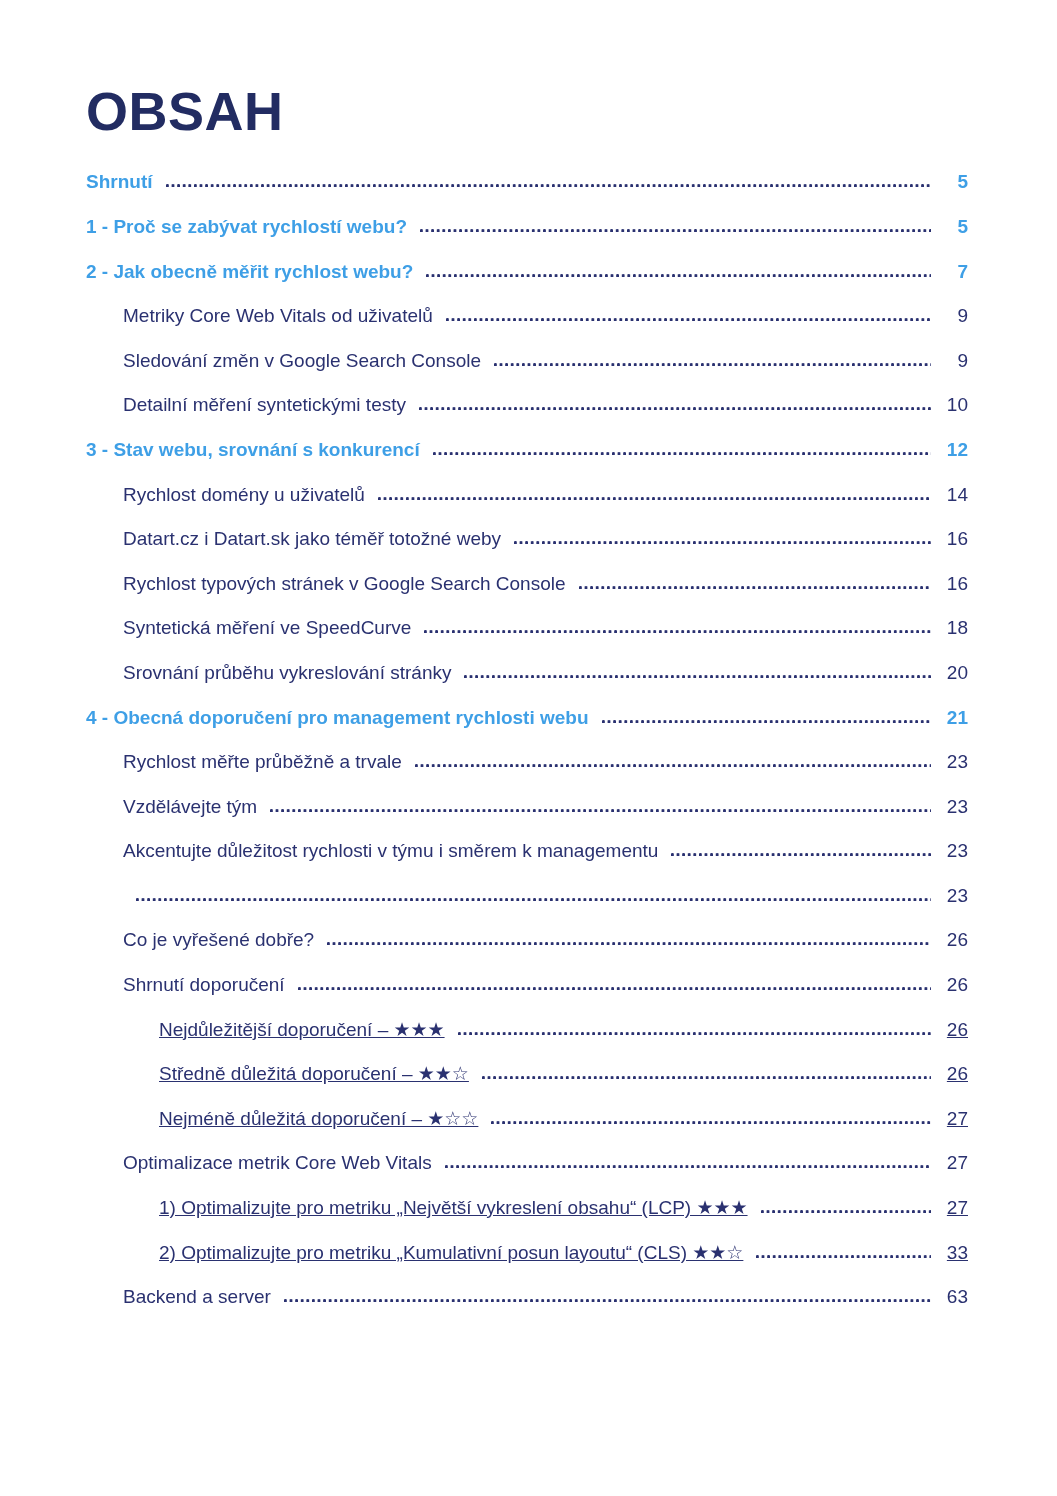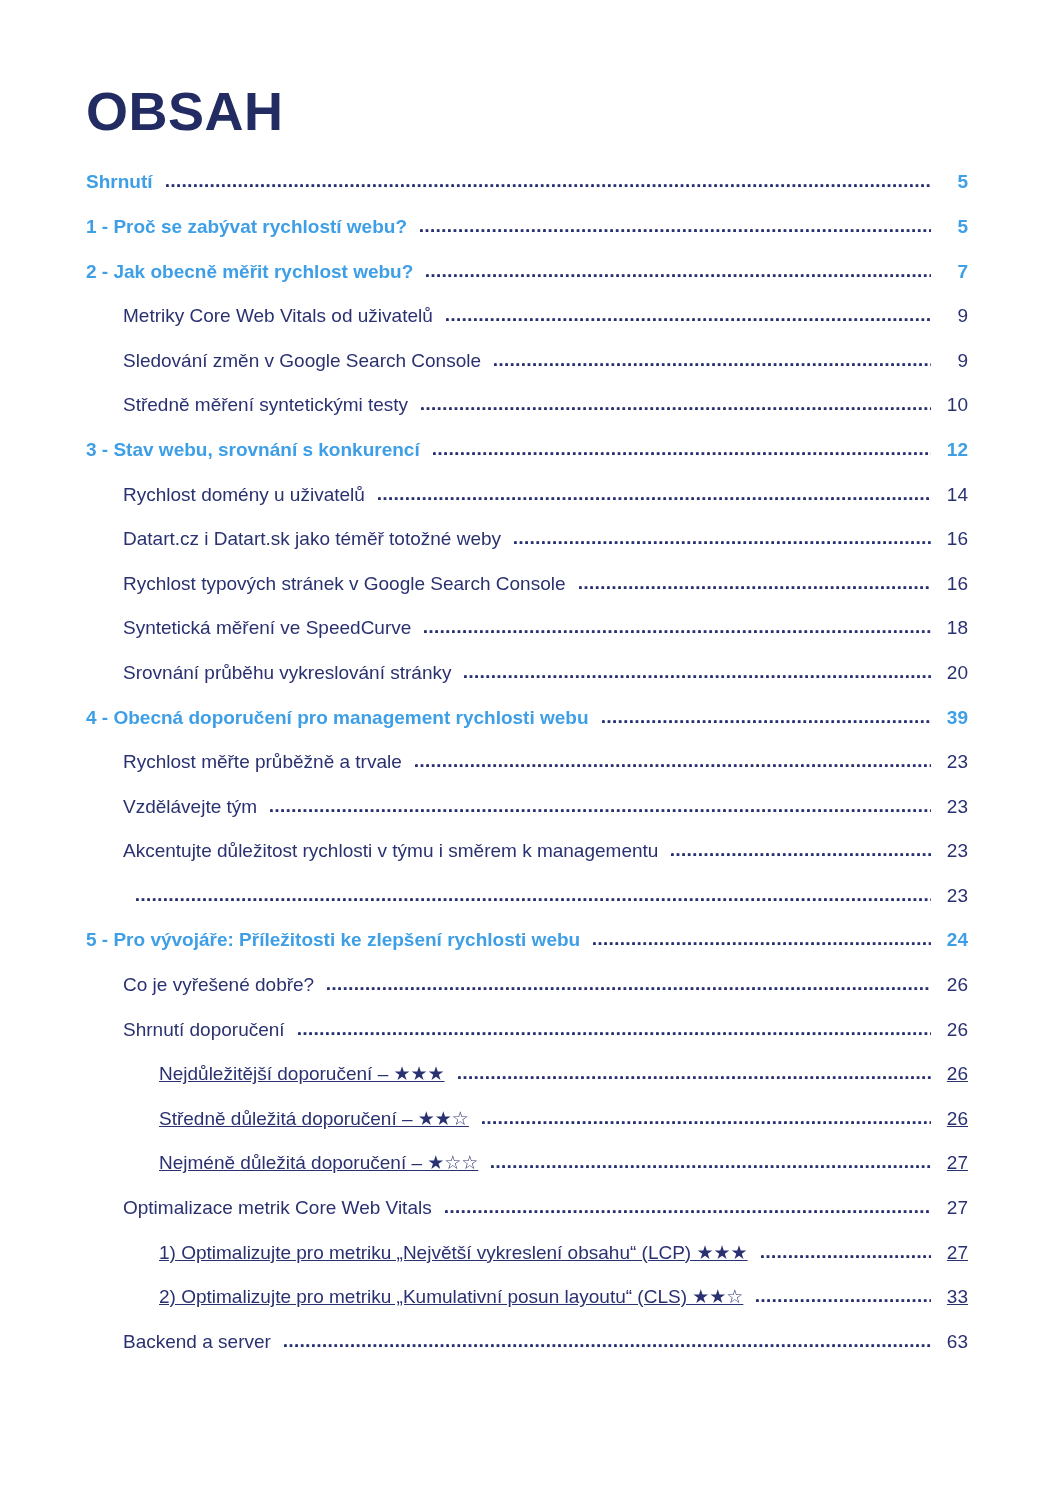--- a/index.html
+++ b/index.html
@@ -94,21 +94,21 @@
         <span class="toc-label">Metriky Core Web Vitals od uživatelů</span>
         <span class="leader"></span>
         <span class="page-num">9</span>
       </div>
       <div class="toc-row lvl1">
         <span class="toc-label">Sledování změn v Google Search Console</span>
         <span class="leader"></span>
         <span class="page-num">9</span>
       </div>
       <div class="toc-row lvl1">
-        <span class="toc-label">Středně měření syntetickými testy</span>
+        <span class="toc-label">Detailní měření syntetickými testy</span>
         <span class="leader"></span>
         <span class="page-num">10</span>
       </div>
       <div class="toc-row lvl0 chapter">
         <span class="toc-label">3 - Stav webu, srovnání s konkurencí</span>
         <span class="leader"></span>
         <span class="page-num">12</span>
       </div>
       <div class="toc-row lvl1">
         <span class="toc-label">Rychlost domény u uživatelů</span>
@@ -131,45 +131,40 @@
         <span class="page-num">18</span>
       </div>
       <div class="toc-row lvl1">
         <span class="toc-label">Srovnání průběhu vykreslování stránky</span>
         <span class="leader"></span>
         <span class="page-num">20</span>
       </div>
       <div class="toc-row lvl0 chapter">
         <span class="toc-label">4 - Obecná doporučení pro management rychlosti webu</span>
         <span class="leader"></span>
-        <span class="page-num">39</span>
+        <span class="page-num">21</span>
       </div>
       <div class="toc-row lvl1">
         <span class="toc-label">Rychlost měřte průběžně a trvale</span>
         <span class="leader"></span>
         <span class="page-num">23</span>
       </div>
       <div class="toc-row lvl1">
         <span class="toc-label">Vzdělávejte tým</span>
         <span class="leader"></span>
         <span class="page-num">23</span>
       </div>
       <div class="toc-row lvl1">
         <span class="toc-label">Akcentujte důležitost rychlosti v týmu i směrem k managementu</span>
         <span class="leader"></span>
         <span class="page-num">23</span>
       </div>
       <div class="toc-row lvl1">
         <span class="leader"></span>
         <span class="page-num">23</span>
-      </div>
-      <div class="toc-row lvl0 chapter">
-        <span class="toc-label">5 - Pro vývojáře: Příležitosti ke zlepšení rychlosti webu</span>
-        <span class="leader"></span>
-        <span class="page-num">24</span>
       </div>
       <div class="toc-row lvl1">
         <span class="toc-label">Co je vyřešené dobře?</span>
         <span class="leader"></span>
         <span class="page-num">26</span>
       </div>
       <div class="toc-row lvl1">
         <span class="toc-label">Shrnutí doporučení</span>
         <span class="leader"></span>
         <span class="page-num">26</span>

